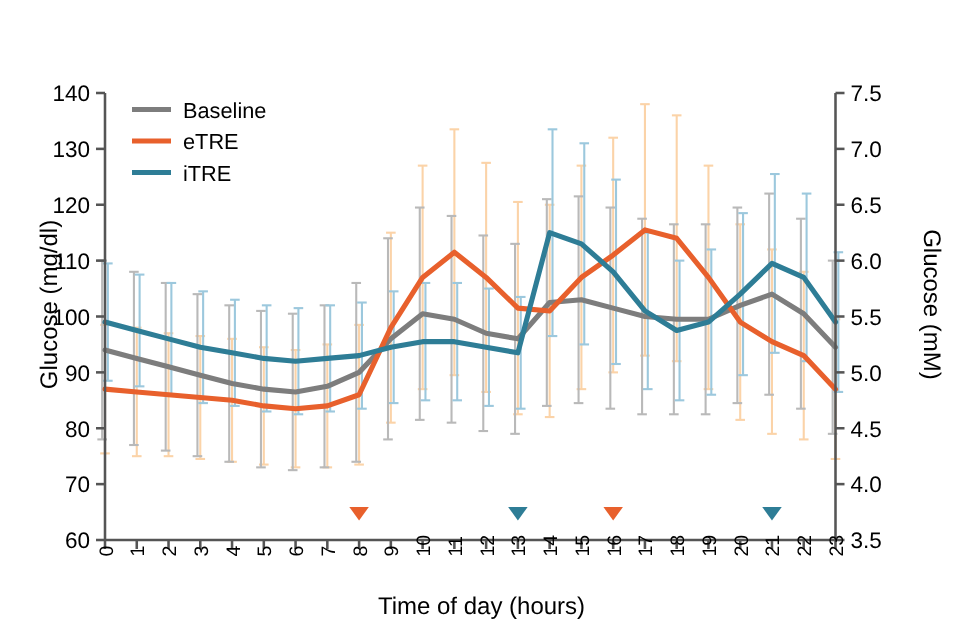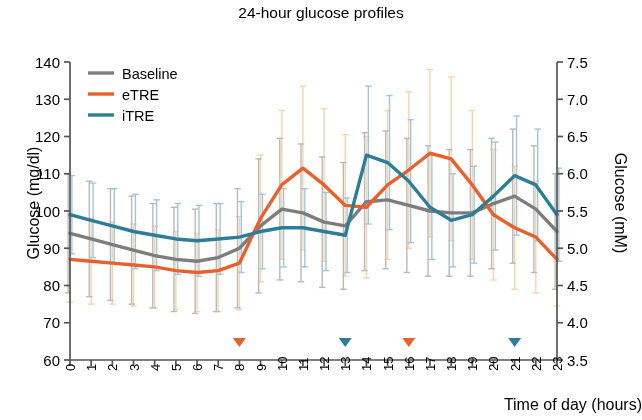--- a/index.html
+++ b/index.html
@@ -5,31 +5,30 @@
   html,body{margin:0;padding:0;background:#ffffff;}
   body{width:642px;height:420px;overflow:hidden;
        font-family:"Liberation Sans","DejaVu Sans",sans-serif;color:#000;}
   #fig{position:relative;width:642px;height:420px;}
   #title{position:absolute;left:0;top:4px;width:642px;text-align:center;
          font-size:15.5px;letter-spacing:0px;}
   #ylabel-left{position:absolute;left:-86px;top:194px;width:240px;text-align:center;
        transform:rotate(-90deg);font-size:16px;}
   #ylabel-right{position:absolute;left:500px;top:194px;width:240px;text-align:center;
        transform:rotate(90deg);font-size:16px;}
-  #xlabel{position:absolute;left:0;top:396px;width:642px;text-align:right;font-size:16px;}
+  #xlabel{position:absolute;left:0;top:396px;width:642px;text-align:center;font-size:16px;}
   svg{position:absolute;left:0;top:0;}
   .tk{font-size:15px;font-family:"Liberation Sans",sans-serif;fill:#000;}
   .xtk{font-size:13px;font-family:"Liberation Sans",sans-serif;fill:#000;}
   .lgtxt{font-size:14.5px;font-family:"Liberation Sans",sans-serif;fill:#000;}
 </style>
 </head>
 <body>
 
 <div id="fig">
-  <div id="title">24-hour glucose profiles</div>
   <div id="ylabel-left">Glucose (mg/dl)</div>
   <div id="ylabel-right">Glucose (mM)</div>
   <div id="xlabel">Time of day (hours)</div>
   <svg id="plot" width="642" height="420">
       <g>
         <line x1="70" y1="216.5875" x2="70" y2="302.2625" stroke="#fbd3a8" stroke-width="1.4"></line>
         <line x1="66.8" y1="216.5875" x2="73.2" y2="216.5875" stroke="#fbd3a8" stroke-width="1.4"></line>
         <line x1="66.8" y1="302.2625" x2="73.2" y2="302.2625" stroke="#fbd3a8" stroke-width="1.4"></line>
         <line x1="91.17391304347827" y1="218.45000000000002" x2="91.17391304347827" y2="304.125" stroke="#fbd3a8" stroke-width="1.4"></line>
         <line x1="87.97391304347826" y1="218.45000000000002" x2="94.37391304347827" y2="218.45000000000002" stroke="#fbd3a8" stroke-width="1.4"></line>

